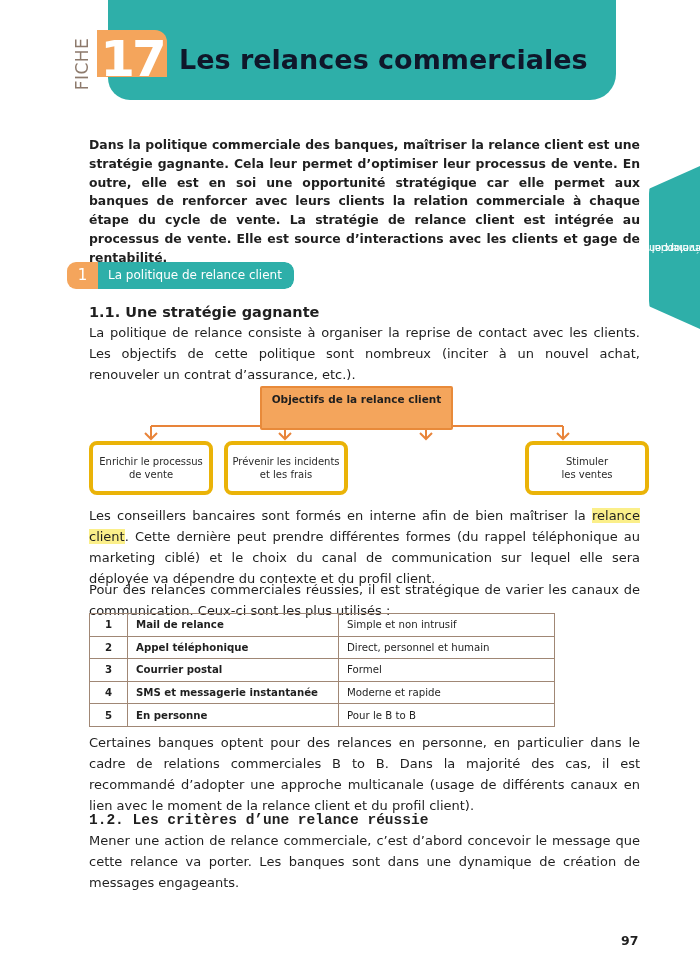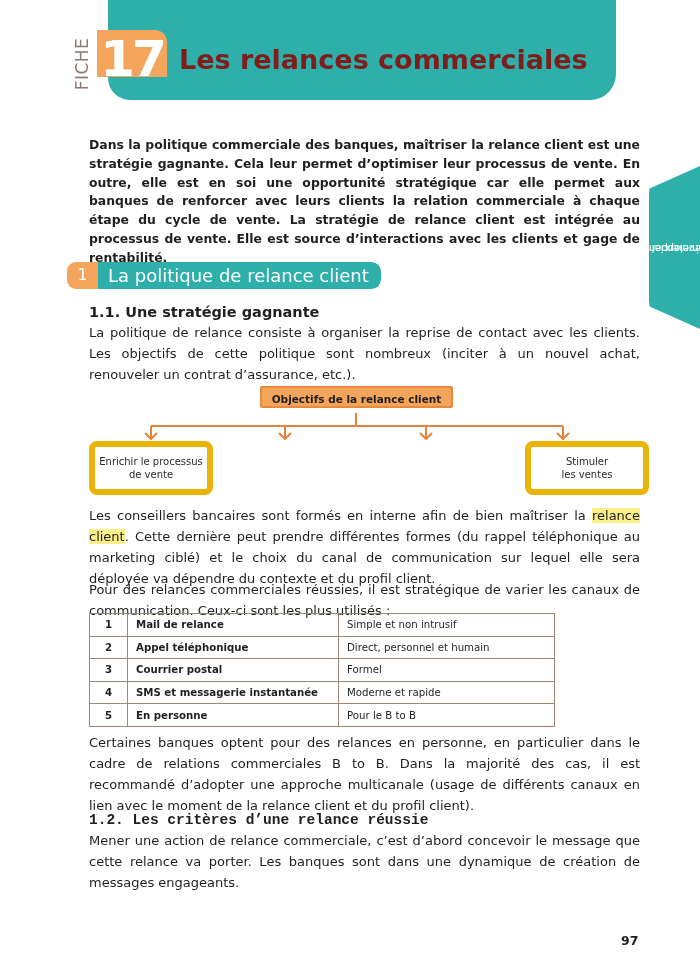--- a/index.html
+++ b/index.html
@@ -19,21 +19,21 @@
     color: #8d7a6c;
   }
   .fiche-number {
     position: absolute; left: 97px; top: 30px; width: 70px; height: 47px;
     background: #f4a55c; border-radius: 0 12px 0 0;
     color: #ffffff; font-family: "DejaVu Sans", sans-serif; font-weight: bold;
     font-size: 50px; line-height: 59px; text-align: center; letter-spacing: -3px;
   }
   .page-title {
     position: absolute; left: 179px; top: 44px;
-    color: #7f1d1d; font-family: "DejaVu Sans", sans-serif; font-size: 27px;
+    color: #0f172a; font-family: "DejaVu Sans", sans-serif; font-size: 27px;
   }
 
   
   .side-tab {
     position: absolute; left: 649px; top: 166px; width: 51px; height: 163px;
     background: #2eafa9; border-radius: 28px 0 0 28px;
     clip-path: polygon(0 14%, 100% 0, 100% 100%, 0 86%);
   }
   .side-tab-text {
     position: absolute; left: 649px; top: 166px; width: 51px; height: 163px;
@@ -51,36 +51,36 @@
   
   .section-head {
     position: absolute; left: 67px; top: 262px; height: 27px;
     display: flex; border-radius: 9px; overflow: hidden;
   }
   .section-num {
     width: 31px; background: #f4a55c; color: #ffffff; font-size: 15px;
     line-height: 27px; text-align: center;
   }
   .section-title {
-    padding: 0 12px 0 10px; background: #2eafa9; color: #ffffff; font-size: 18px;
+    padding: 0 12px 0 10px; background: #2eafa9; color: #ffffff; font-size: 12px;
     line-height: 27px; border-radius: 0 9px 9px 0;
   }
 
   .subhead { font-weight: bold; font-size: 14.5px; line-height: 18px; }
 
   
   .diagram { position: absolute; left: 89px; top: 386px; width: 551px; height: 111px; }
   .diag-root {
-    position: absolute; left: 171px; top: 0; width: 193px; height: 22px;
+    position: absolute; left: 171px; top: 0; width: 193px; height: 44px;
     background: #f4a55c; border: 2px solid #e88a3a; border-radius: 2px;
     font-size: 10.5px; font-weight: bold; line-height: 23px; text-align: center; color: #1f1f1f;
   }
   .diag-box {
     position: absolute; top: 55px; width: 124px; height: 54px;
-    border: 6px solid #eab308; border-radius: 8px; background: #ffffff;
+    border: 4px solid #eab308; border-radius: 8px; background: #ffffff;
     display: flex; align-items: center; justify-content: center; text-align: center;
     font-size: 10px; line-height: 13px; color: #2a2a2a; padding: 0 4px;
   }
   .diag-lines { position: absolute; left: 0; top: 0; width: 551px; height: 60px; }
 
   
   .channels {
     position: absolute; left: 89px; top: 613px; width: 466px;
     border-collapse: collapse; font-size: 10.2px;
   }
@@ -129,20 +129,23 @@
       <polyline points="56,47 62,53 68,47"></polyline>
       <polyline points="190,47 196,53 202,47"></polyline>
       <polyline points="331,47 337,53 343,47"></polyline>
       <polyline points="468,47 474,53 480,47"></polyline>
     </g>
   </svg>
   <div class="diag-root">Objectifs de la relance client</div>
   <div class="diag-box" style="left:0px;">
     <div><span>Enrichir le processus</span><br><span>de vente</span></div>
   </div>
+  <div class="diag-box" style="left:135px;">
+    <div><span>Prévenir les incidents</span><br><span>et les frais</span></div>
+  </div>
   <div class="diag-box" style="left:408px;margin-left:28px;">
     <div><span>Stimuler</span><br><span>les ventes</span></div>
   </div>
 </div>
 
 <p class="content text" style="top:505px;"><span>Les conseillers bancaires sont formés en interne afin de bien maîtriser la </span><span class="highlight">relance client</span><span>. Cette dernière peut prendre différentes formes (du rappel téléphonique au marketing ciblé) et le choix du canal de communication sur lequel elle sera déployée va dépendre du contexte et du profil client.</span></p>
 <p class="content text" style="top:579px;">Pour des relances commerciales réussies, il est stratégique de varier les canaux de communication. Ceux-ci sont les plus utilisés :</p>
 
 <table class="channels">
   <tbody>

